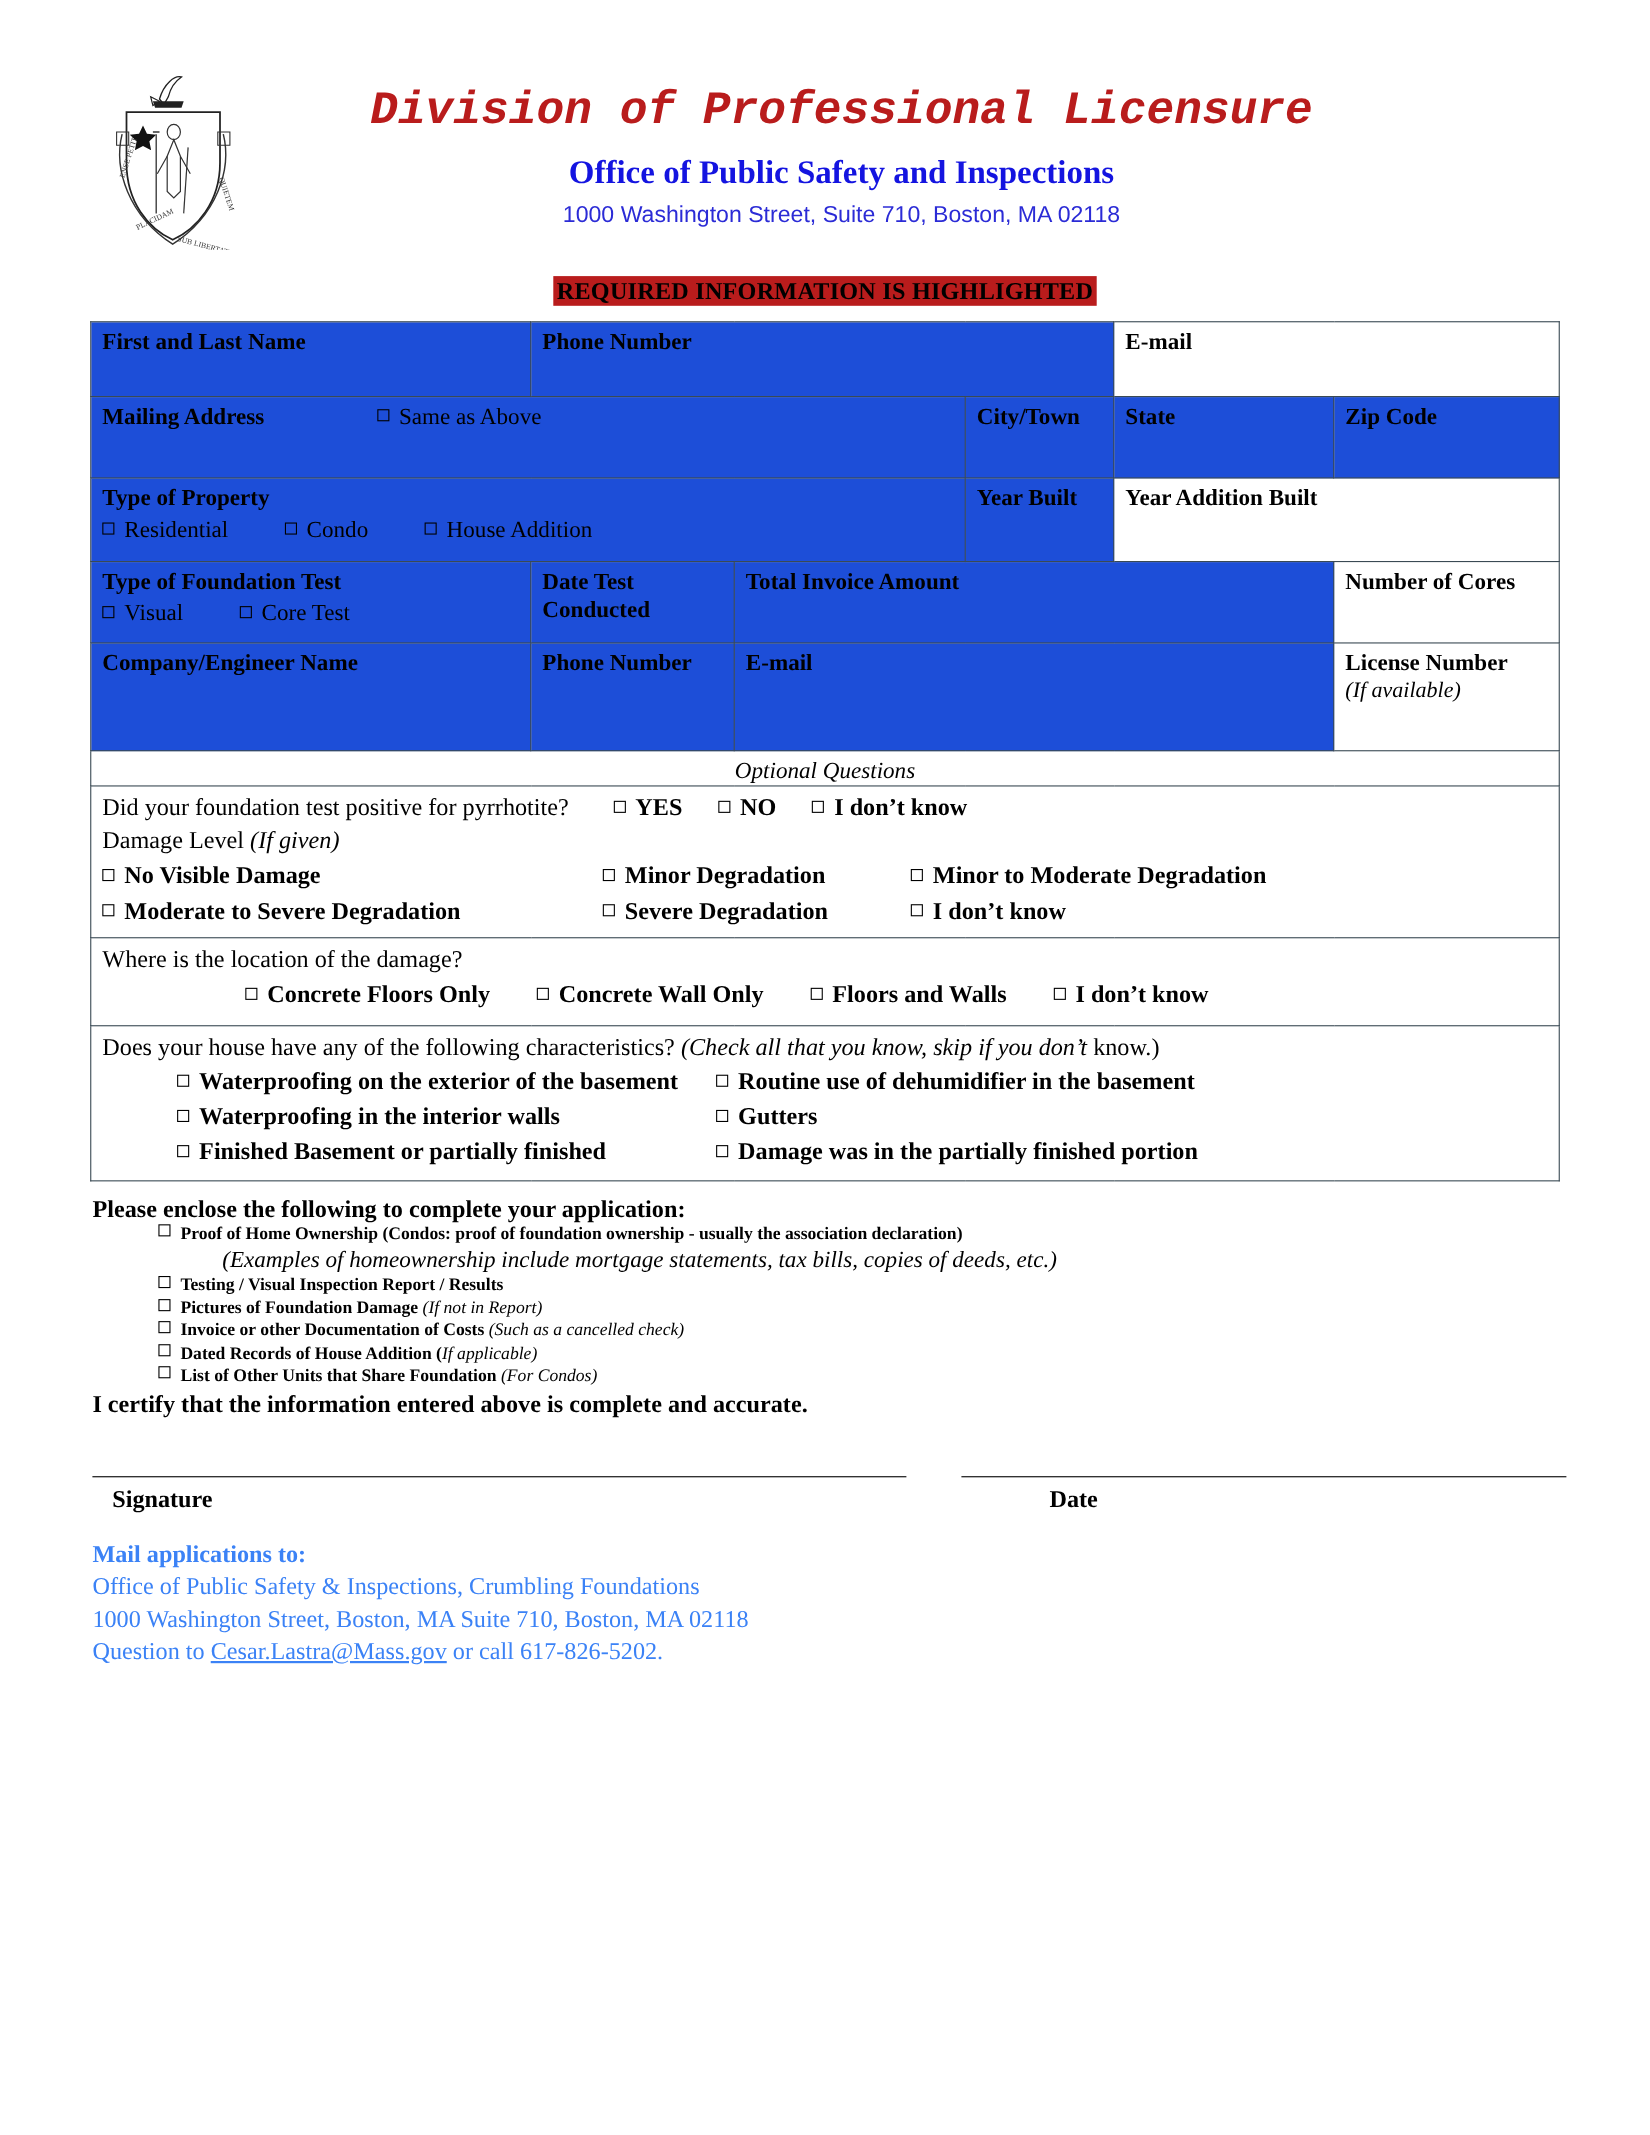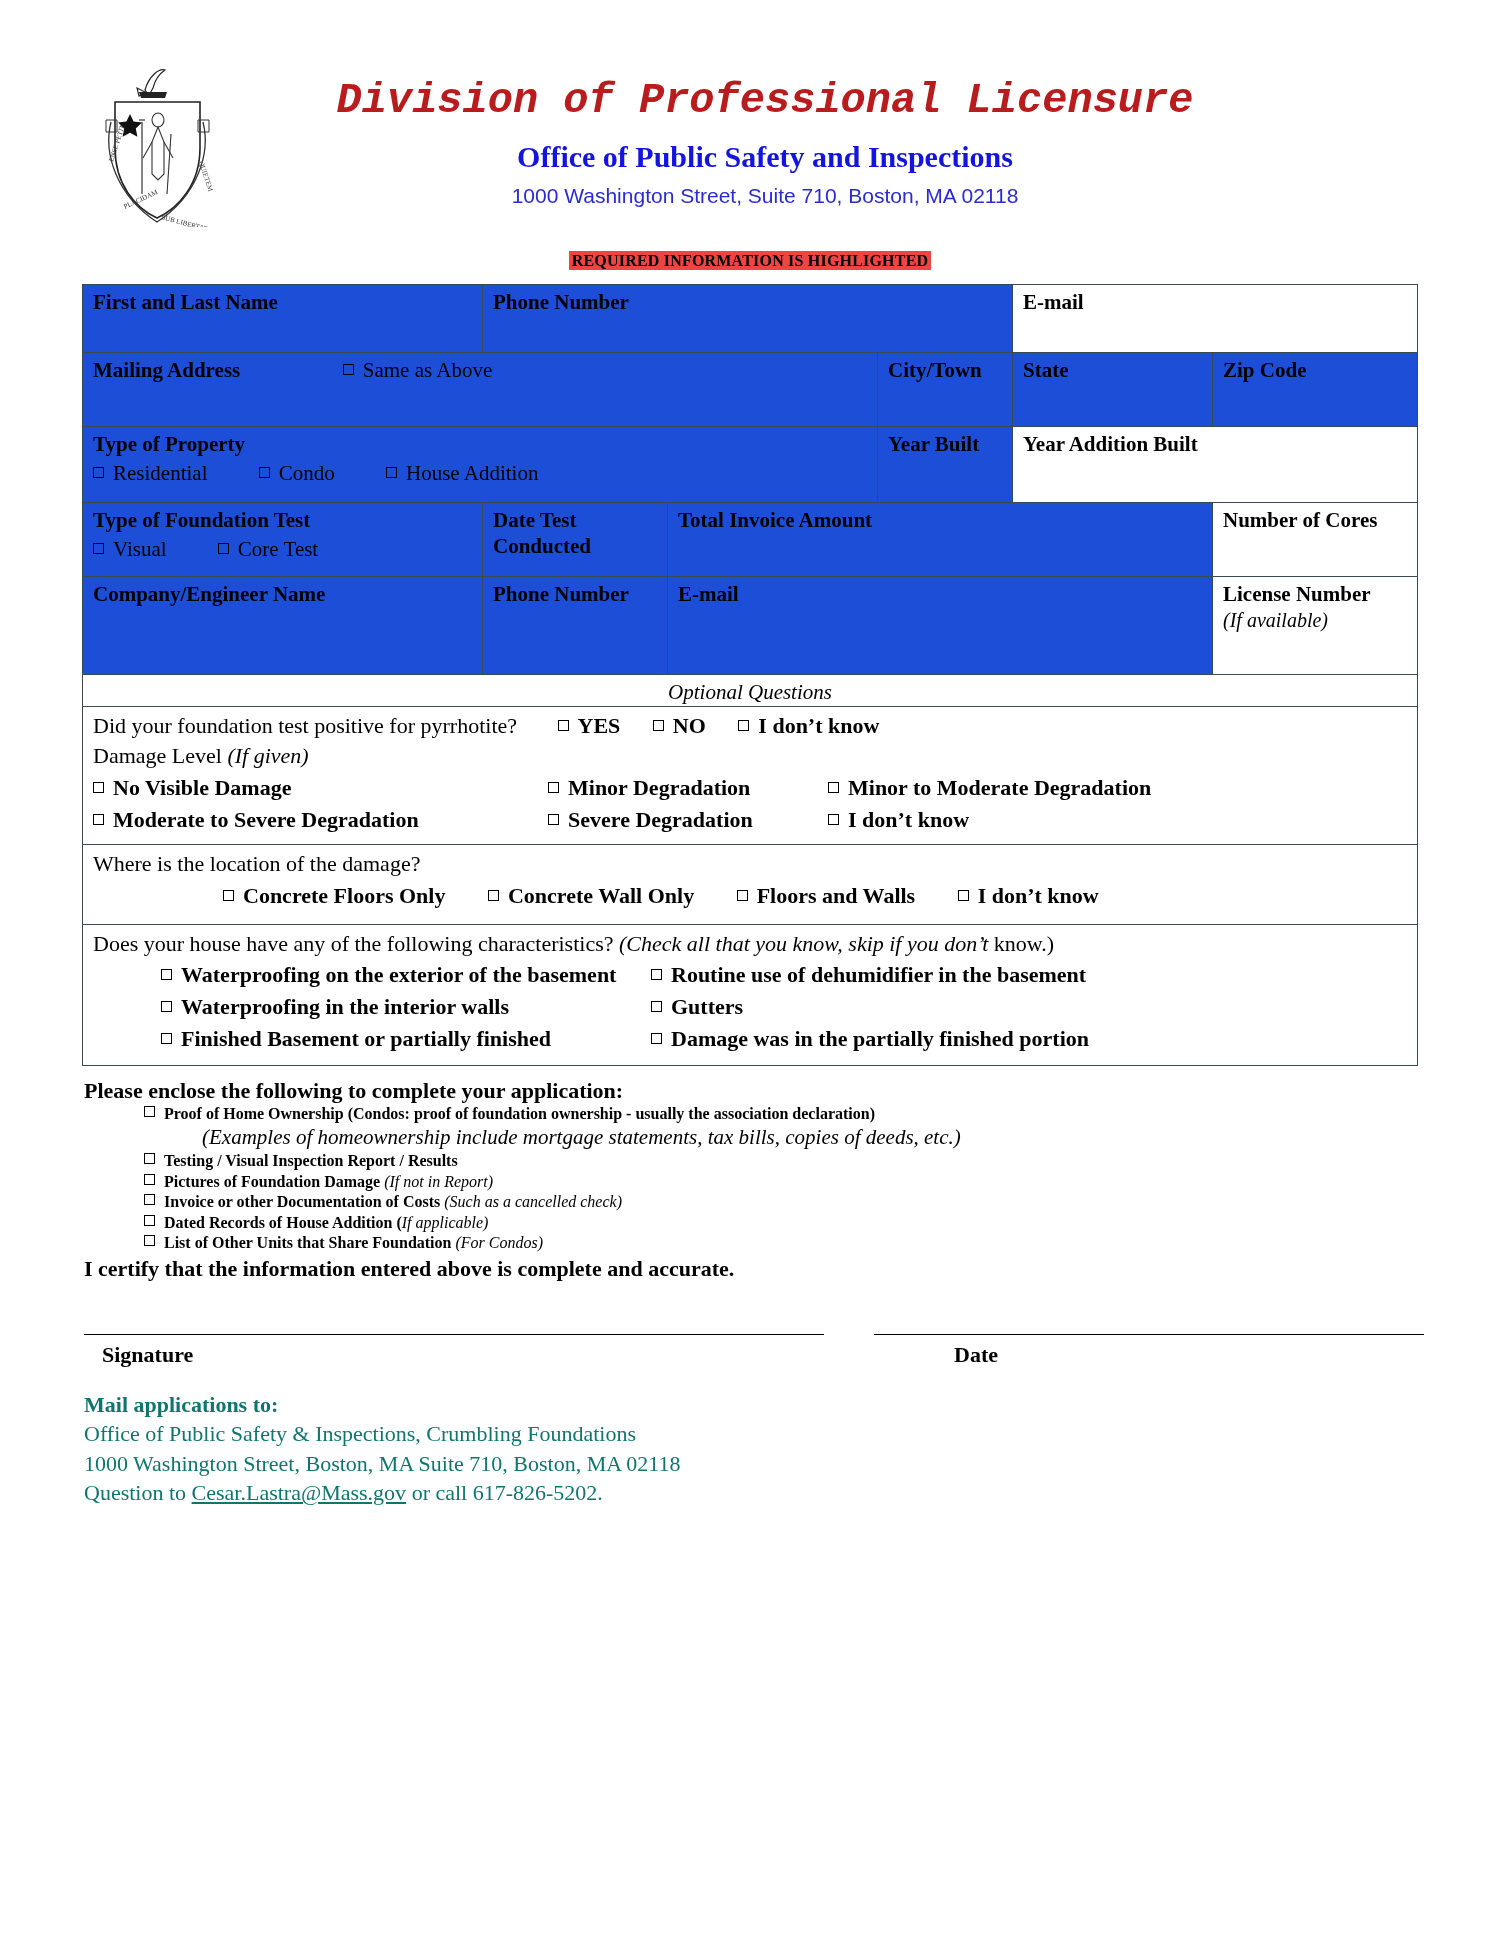--- a/index.html
+++ b/index.html
@@ -68,22 +68,22 @@
     text-align: center;
   }
 
   .required-banner {
     text-align: center;
     margin-top: 22px;
     margin-bottom: 14px;
   }
   .required-banner span {
     font-weight: bold;
-    font-size: 16px;
-    background: #ef4444;
+    font-size: 22px;
+    background: #b91c1c;
     padding: 1px 3px;
     letter-spacing: 0.2px;
   }
 
   
   table.form {
     border-collapse: collapse;
     width: 1335px;
     margin-left: 82px;
     table-layout: fixed;
@@ -174,21 +174,21 @@
     font-weight: bold;
     font-size: 22px;
   }
   .sig-lbl.a { left: 18px; }
   .sig-lbl.b { left: 870px; text-align: center; }
 
   
   .footer {
     margin-left: 84px;
     margin-top: 12px;
-    color: #0f766e;
+    color: #3b82f6;
     font-size: 22px;
     line-height: 1.34;
   }
   .footer .bold { font-weight: bold; }
   .footer .u { text-decoration: underline; }
 </style>
 </head>
 <body>
 
 <div class="page">

